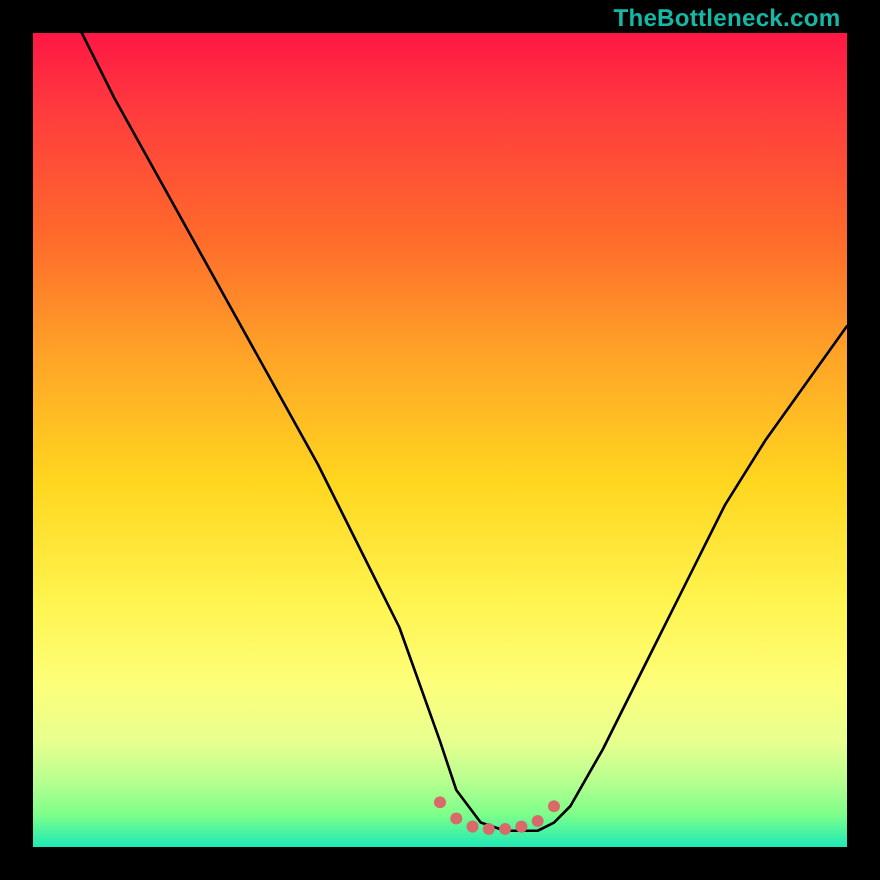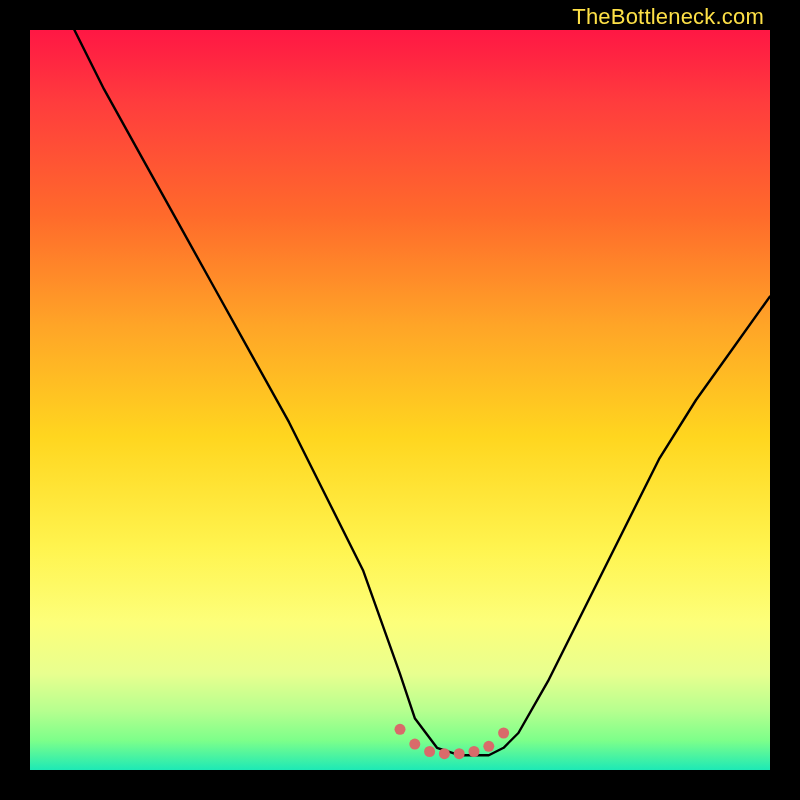--- a/index.html
+++ b/index.html
@@ -38,23 +38,23 @@
       #e8ff8f 87%,
       #b6ff8f 92%,
       #7dff8a 96%,
       #1de9b6 100%
     );
   }
   .watermark {
     position: absolute;
     top: 4px;
     right: 36px;
-    color: #fde047;
+    color: #14b8a6;
     font-size: 22px;
-    font-weight: 400;
+    font-weight: 700;
     letter-spacing: 0.2px;
     user-select: none;
   }
   svg.curve {
     position: absolute;
     top: 30px;
     left: 30px;
     width: 740px;
     height: 740px;
   }

